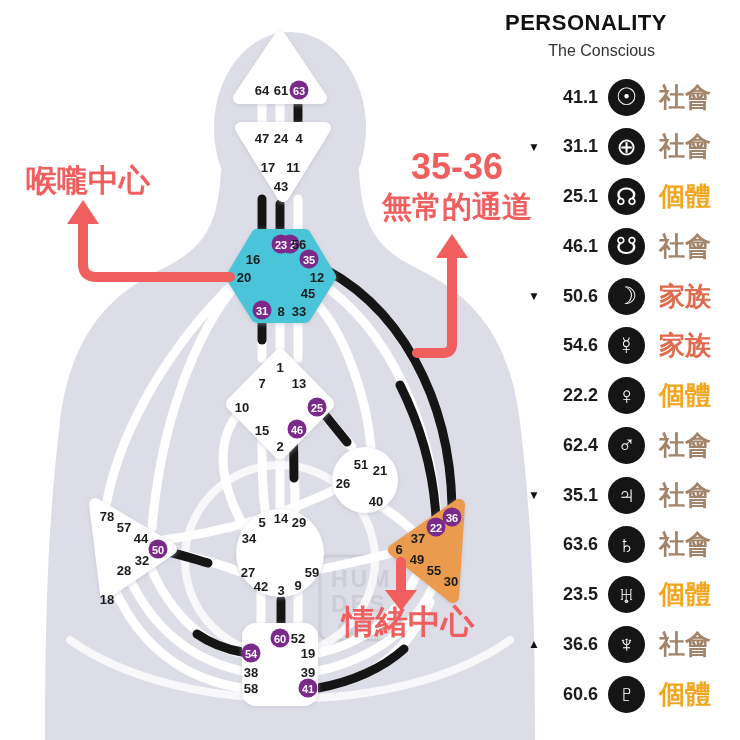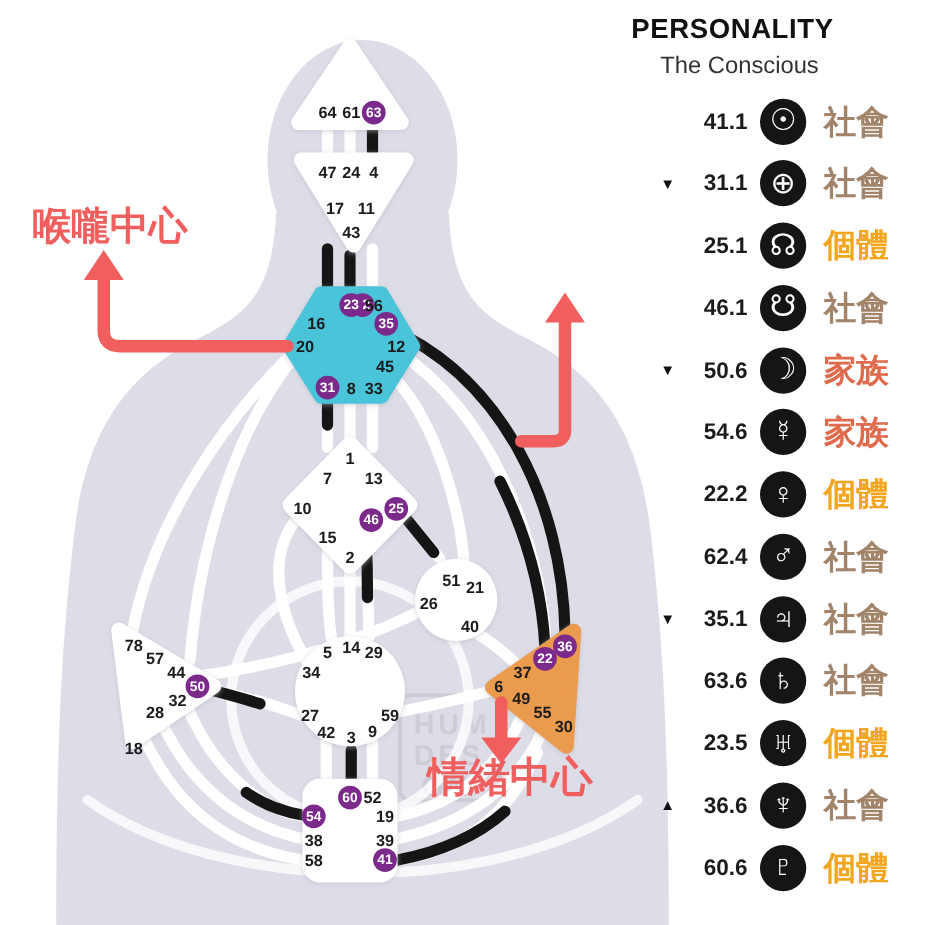--- a/index.html
+++ b/index.html
@@ -18,21 +18,21 @@
   #anno-throat{left:8px;top:163px;width:160px;font-size:31px;}
   #anno-channel{left:372px;top:146px;width:170px;}
   #anno-channel .l1{font-size:36px;}
   #anno-channel .l2{font-size:30px;margin-top:3px;}
   #anno-emotion{left:330px;top:603px;width:156px;font-size:33px;}
   
   #panel{position:absolute;left:500px;top:0;width:240px;height:624px;}
   #panel-title{position:absolute;left:5px;top:10px;width:150px;text-align:center;
                font-size:22px;font-weight:700;color:#111;letter-spacing:.5px;}
   #panel-sub{position:absolute;left:5px;top:42px;width:150px;text-align:right;
-             font-size:19px;color:#333;}
+             font-size:16px;color:#333;}
   .prow{position:absolute;left:0;width:238px;height:40px;display:flex;align-items:center;}
   .pmark{width:40px;text-align:right;font-size:12px;color:#111;}
   .pnum{width:56px;text-align:right;font-size:18px;font-weight:700;color:#1b1b1b;
         margin-left:2px;}
   .pglyph{width:37px;height:37px;margin-left:10px;border-radius:50%;background:#151515;
           color:#fff;display:flex;align-items:center;justify-content:center;
           font-size:24px;line-height:1;}
   .plab{margin-left:14px;font-size:26px;font-weight:700;white-space:nowrap;}
 </style>
 </head>
@@ -155,21 +155,21 @@
       <span class="gate" style="left: 308px; top: 293px;">45</span>
       <span class="gate hl" style="left: 262px; top: 310px;">31</span>
       <span class="gate" style="left: 281px; top: 311px;">8</span>
       <span class="gate" style="left: 299px; top: 311px;">33</span>
       <span class="gate" style="left: 280px; top: 367px;">1</span>
       <span class="gate" style="left: 262px; top: 383px;">7</span>
       <span class="gate" style="left: 299px; top: 383px;">13</span>
       <span class="gate" style="left: 242px; top: 407px;">10</span>
       <span class="gate hl" style="left: 317px; top: 407px;">25</span>
       <span class="gate" style="left: 262px; top: 430px;">15</span>
-      <span class="gate hl" style="left: 297px; top: 416px;">46</span>
+      <span class="gate hl" style="left: 297px; top: 429px;">46</span>
       <span class="gate" style="left: 280px; top: 446px;">2</span>
       <span class="gate" style="left: 361px; top: 464px;">51</span>
       <span class="gate" style="left: 380px; top: 470px;">21</span>
       <span class="gate" style="left: 343px; top: 483px;">26</span>
       <span class="gate" style="left: 376px; top: 501px;">40</span>
       <span class="gate" style="left: 107px; top: 516px;">78</span>
       <span class="gate" style="left: 124px; top: 527px;">57</span>
       <span class="gate" style="left: 141px; top: 538px;">44</span>
       <span class="gate hl" style="left: 158px; top: 549px;">50</span>
       <span class="gate" style="left: 142px; top: 560px;">32</span>
@@ -196,20 +196,24 @@
       <span class="gate" style="left: 298px; top: 638px;">52</span>
       <span class="gate hl" style="left: 251px; top: 653px;">54</span>
       <span class="gate" style="left: 308px; top: 653px;">19</span>
       <span class="gate" style="left: 251px; top: 672px;">38</span>
       <span class="gate" style="left: 308px; top: 672px;">39</span>
       <span class="gate" style="left: 251px; top: 688px;">58</span>
       <span class="gate hl" style="left: 308px; top: 688px;">41</span>
     </div>
 
   <div class="anno" id="anno-throat">喉嚨中心</div>
+  <div class="anno" id="anno-channel">
+    <div class="l1">35-36</div>
+    <div class="l2">無常的通道</div>
+  </div>
   <div class="anno" id="anno-emotion">情緒中心</div>
 
   <div id="panel">
     <div id="panel-title">PERSONALITY</div>
     <div id="panel-sub">The Conscious</div>
     <div id="panel-rows">
         <div class="prow" style="top: 77px;">
           <span class="pmark"></span>
           <span class="pnum">41.1</span>
           <div class="pglyph">☉</div>

